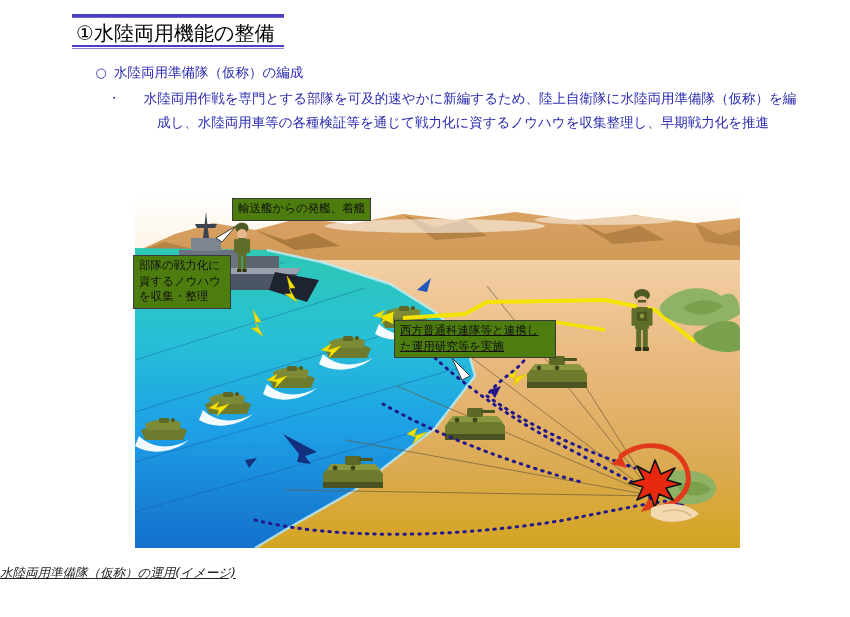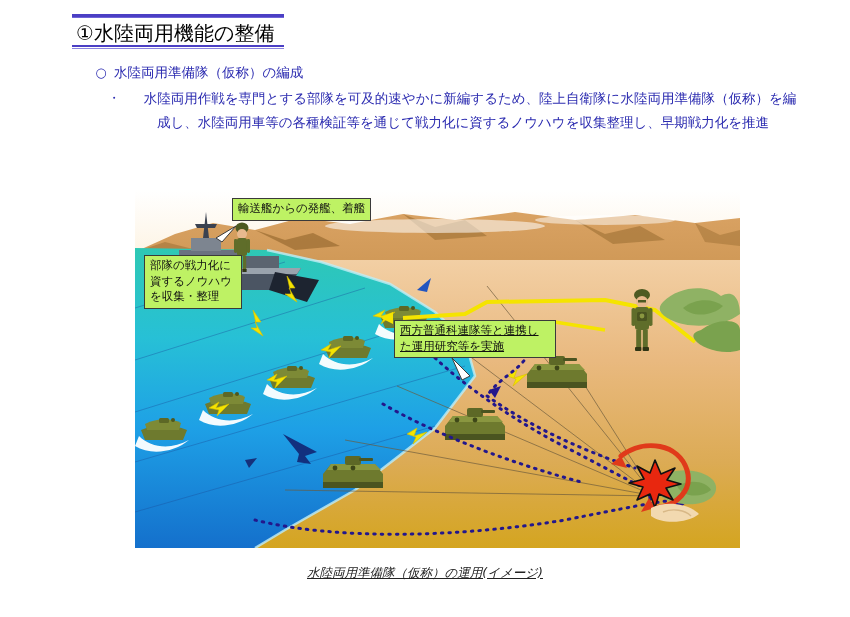--- a/index.html
+++ b/index.html
@@ -101,41 +101,41 @@
     width: 605px;
     height: 358px;
     overflow: hidden;
     background: #ffffff;
   }
   .illus svg { display: block; }
 
   
   .callout {
     position: absolute;
-    background: #bef264;
+    background: #4d7c0f;
     border: 1px solid #3a3a3a;
     font-size: 11.5px;
     line-height: 15.5px;
     color: #111111;
     padding: 2px 5px 3px 5px;
     font-family: "DejaVu Sans", "Liberation Sans", sans-serif;
     z-index: 6;
     white-space: nowrap;
   }
   #callout-ship   { left: 232px; top: 198px; }
-  #callout-force  { left: 144px; top: 255px; white-space: normal; width: 86px; }
+  #callout-force  { left: 133px; top: 255px; white-space: normal; width: 86px; }
   #callout-unit   { left: 394px; top: 320px; white-space: normal; width: 150px; text-decoration: underline; }
 
   
   .caption {
     position: absolute;
     left: 0;
     top: 565px;
     width: 850px;
-    text-align: center;
+    text-align: left;
     font-size: 12.5px;
     font-style: italic;
     color: #222222;
   }
   .caption span {
     text-decoration: underline;
   }
 
   
   .watermark {

